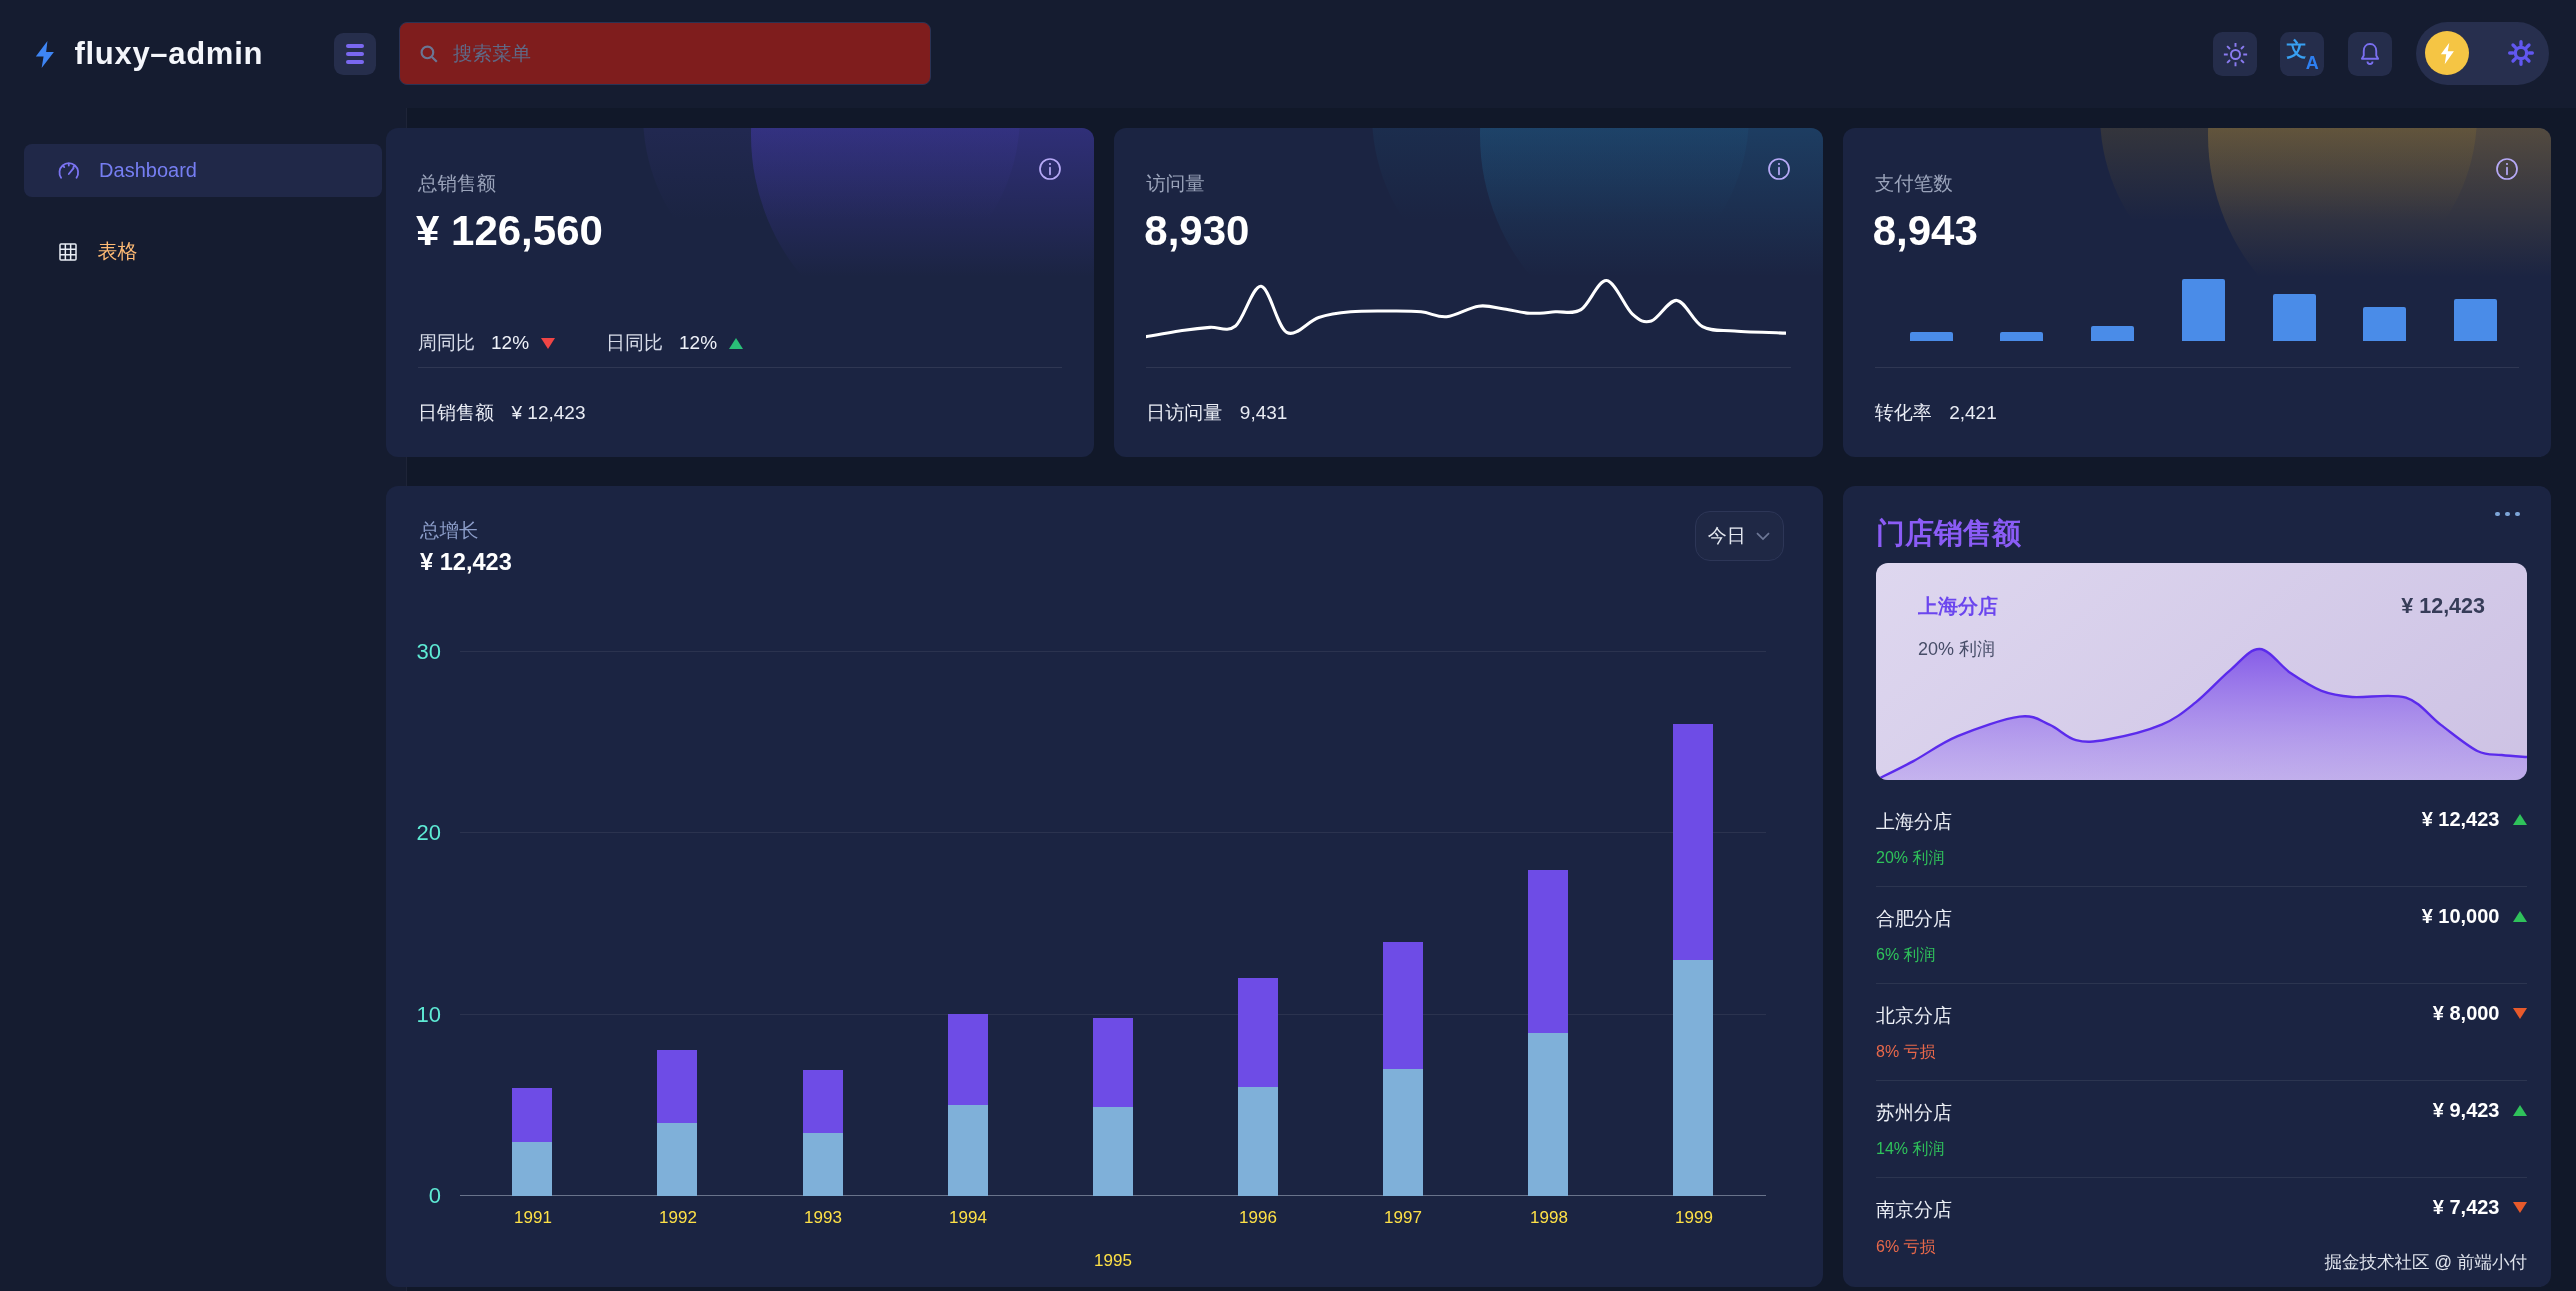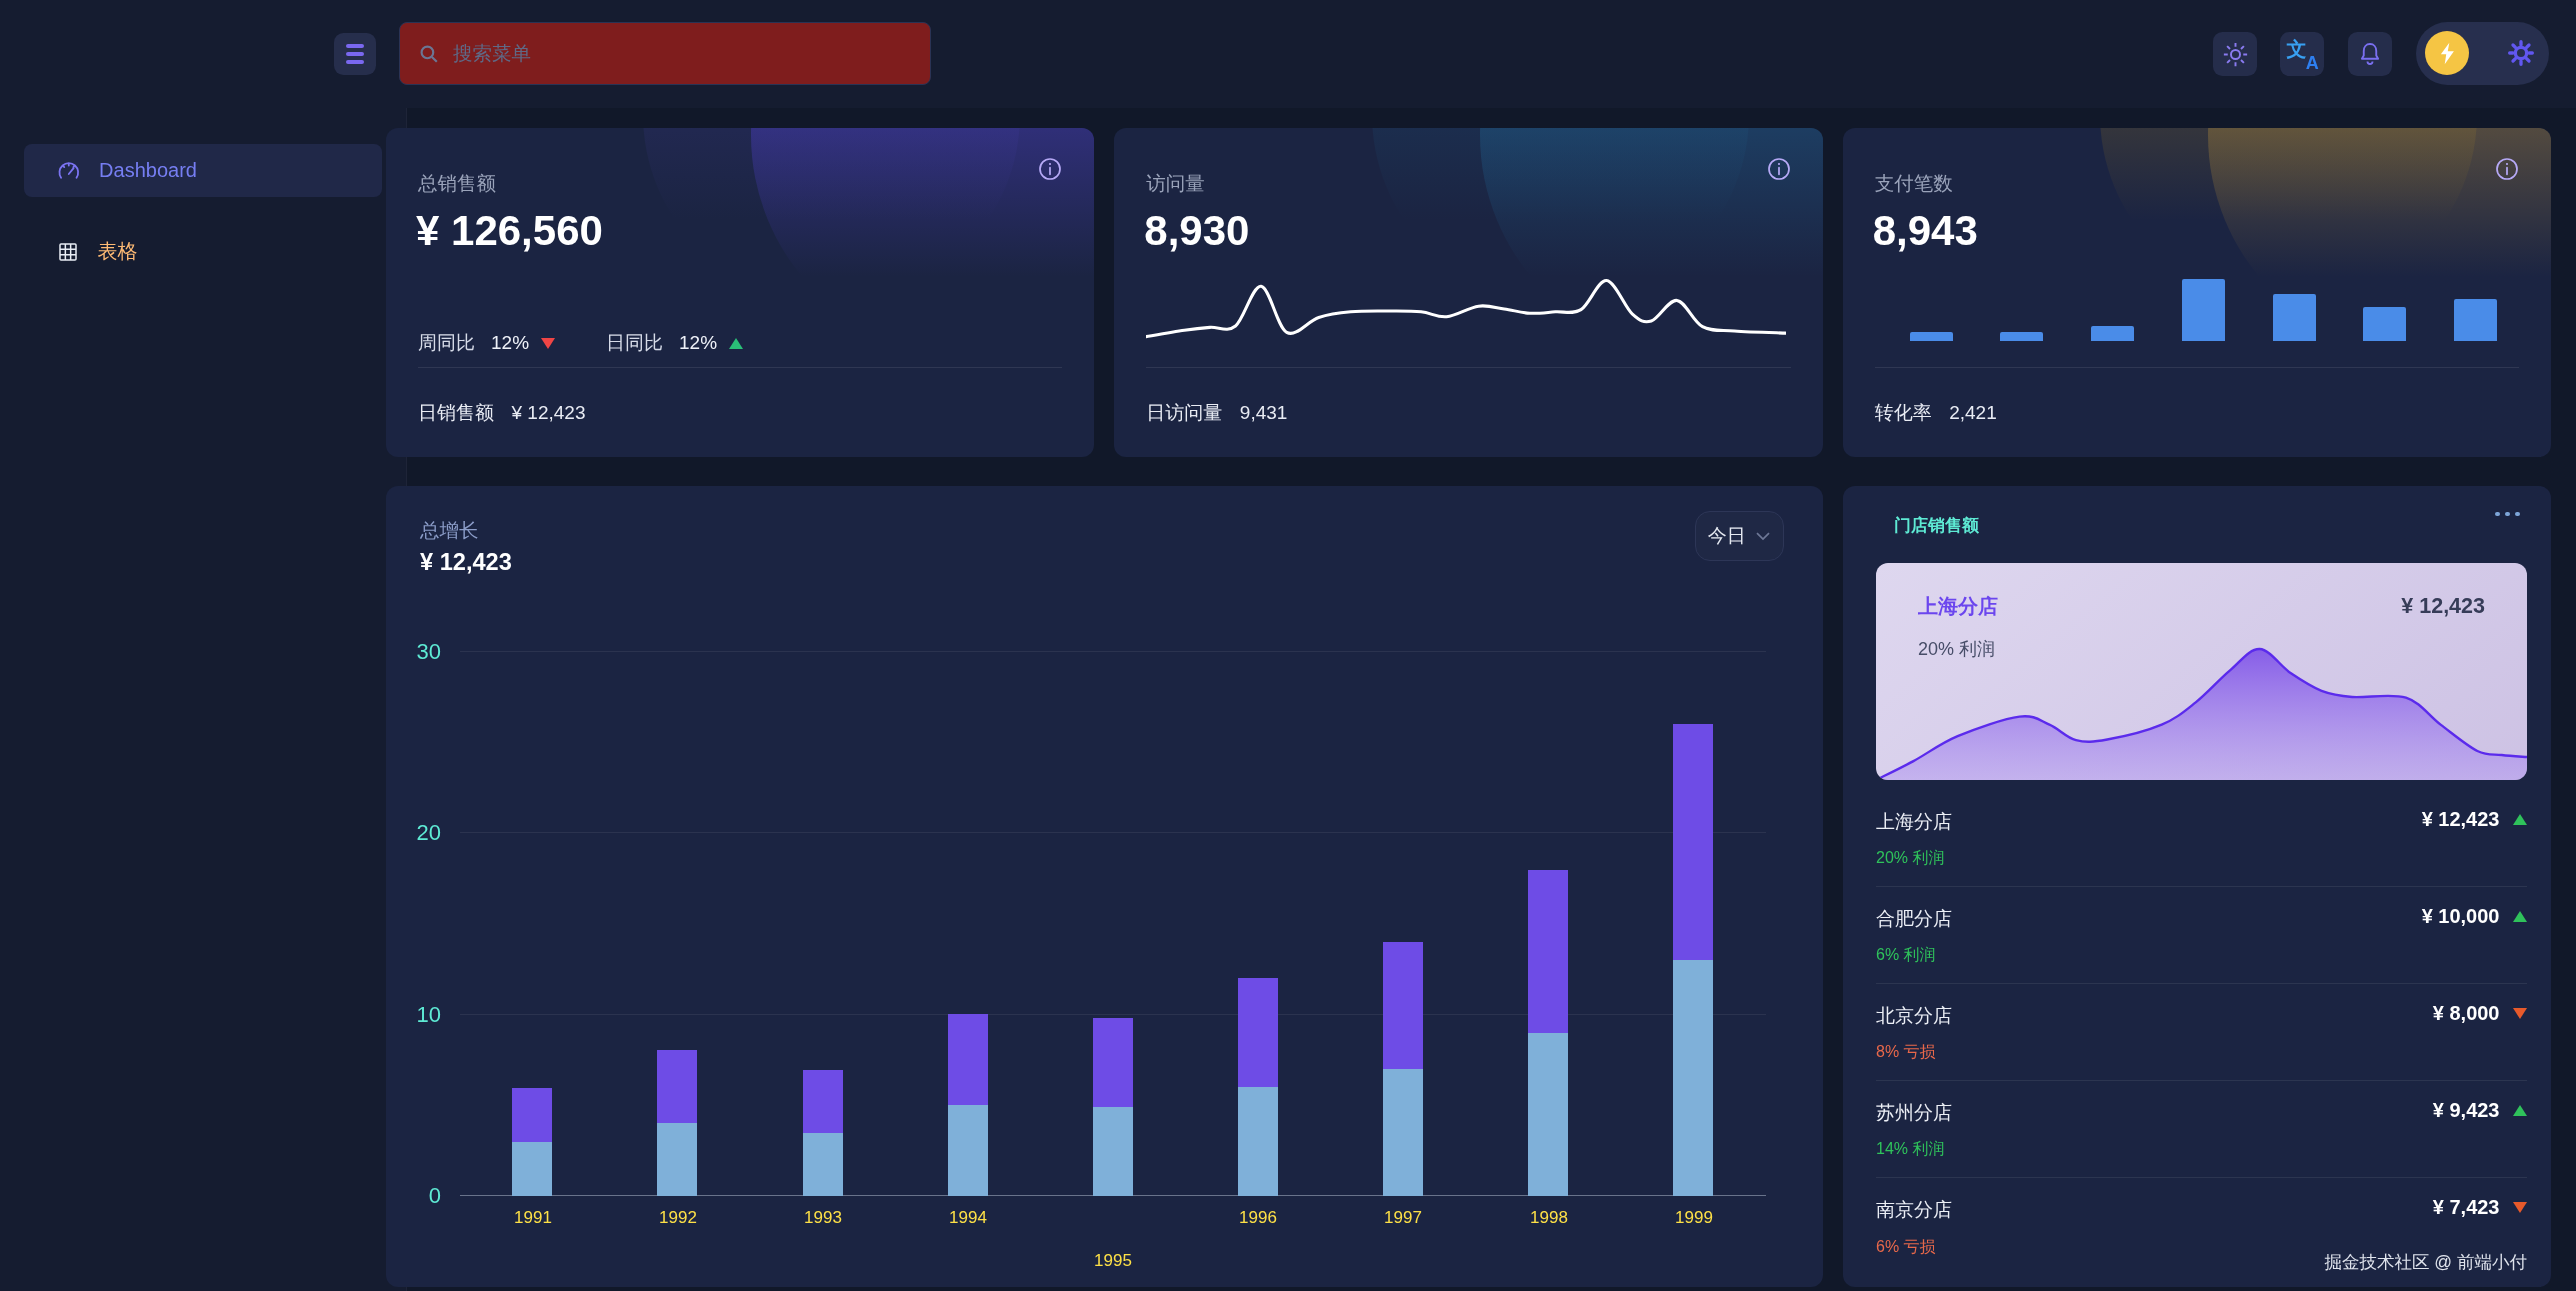--- a/index.html
+++ b/index.html
@@ -74,21 +74,21 @@
     background:rgba(255,255,255,0.02);display:flex;align-items:center;justify-content:center;gap:9.4px;
     font-size:19px;color:#e6eaf2;cursor:pointer;box-sizing:border-box;}
   #growth-plot{position:absolute;left:74px;top:166px;width:1306px;height:544px;}
   .gridline{position:absolute;left:0;right:0;height:0.7px;background:rgba(255,255,255,0.07);}
   .gridline.axisline{height:1.3px;background:rgba(170,180,200,0.55);}
   .ylab{position:absolute;right:calc(100% + 19px);width:40px;text-align:right;font-size:22px;color:#5eead4;line-height:20px;height:20px;}
   .bar-seg{position:absolute;width:40px;}
   .xlab{position:absolute;top:calc(100% + 12px);width:94px;margin-left:-47px;text-align:center;font-size:17px;color:#fde047;}
   
   .stores-card{left:1843px;top:486px;width:708px;height:801px;}
-  .s-title{position:absolute;left:33px;top:28px;font-size:17px;font-weight:600;color:#5eead4;margin-left:18px;}
+  .s-title{position:absolute;left:33px;top:28px;font-size:29px;font-weight:600;color:#8b5cf6;}
   .s-dots{position:absolute;right:31px;top:25.6px;display:flex;gap:5.4px;cursor:pointer;}
   .s-dots i{width:4.7px;height:4.7px;border-radius:50%;background:#7ea6d8;display:block;}
   .featured{position:absolute;left:33px;right:24px;top:77px;height:217px;border-radius:12px;overflow:hidden;
     background:linear-gradient(140deg,#ded7ef 0%,#cdc2e4 100%);cursor:pointer;}
   .f-name{position:absolute;left:42px;top:30px;font-size:20px;font-weight:600;color:#6b46ee;z-index:1;}
   .f-value{position:absolute;right:42px;top:31px;font-size:21.5px;font-weight:600;color:#363c58;z-index:1;}
   .f-profit{position:absolute;left:42px;top:74px;font-size:18px;color:#474d68;z-index:1;}
   .f-chart{position:absolute;left:0;bottom:0;width:100%;height:135px;}
   .store-list{position:absolute;left:33px;right:24px;top:304px;bottom:10.8px;}
   .store-row{position:relative;height:97px;border-bottom:0.7px solid rgba(255,255,255,0.08);box-sizing:border-box;cursor:pointer;}
@@ -97,20 +97,26 @@
   .r-value{position:absolute;right:0;top:17.5px;display:flex;align-items:center;gap:13.5px;font-size:20px;font-weight:600;color:#ffffff;}
   .r-sub{position:absolute;left:0;bottom:17.5px;font-size:16px;}
   .r-sub.up{color:#2fc25b;}
   .r-sub.down{color:#e8684a;}
   .credit{position:absolute;right:24px;bottom:13.5px;font-size:17.5px;color:#dfe3ec;}
 </style>
 </head>
 <body>
 
 <header class="topbar">
+  <div class="logo">
+    <svg width="31" height="31" viewBox="0 0 24 24">
+      <path d="M13.5 1.5L4.5 13.5h6l-1.5 9 9.5-12.5h-6l1-8.5z" fill="#3e85f4"></path>
+    </svg>
+    <span class="brand-text">fluxy–admin</span>
+  </div>
 
   <div class="hamburger">
       <i></i>
       <i></i>
       <i></i>
     </div>
 
   <div class="search">
     <svg width="21.5" height="21.5" viewBox="0 0 24 24" fill="none" stroke="#6b7694" stroke-width="2.4">
       <circle cx="10.5" cy="10.5" r="6.5"></circle>

